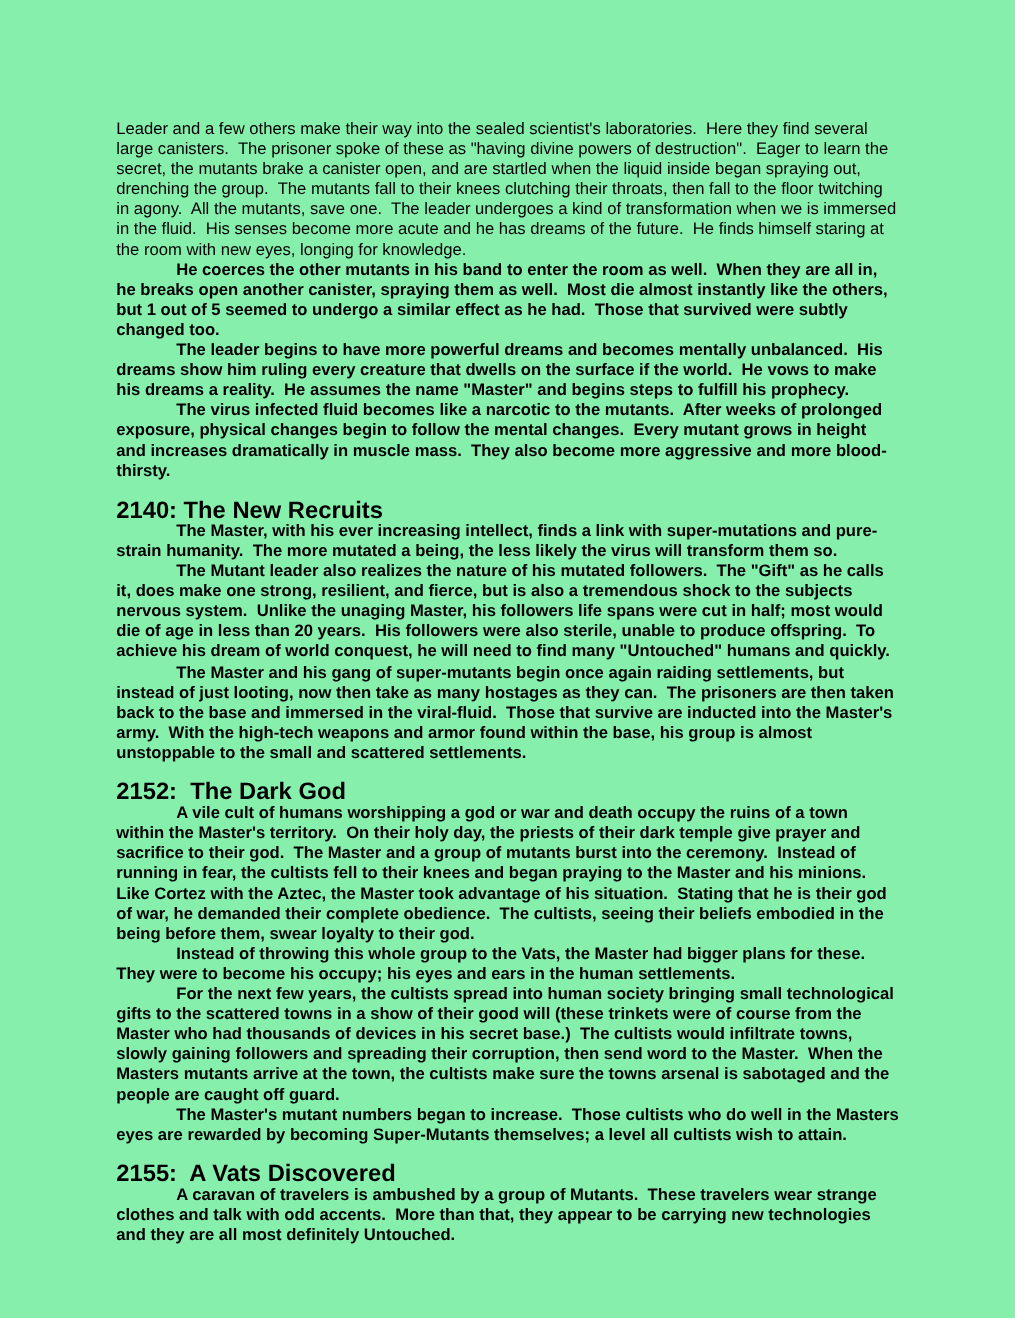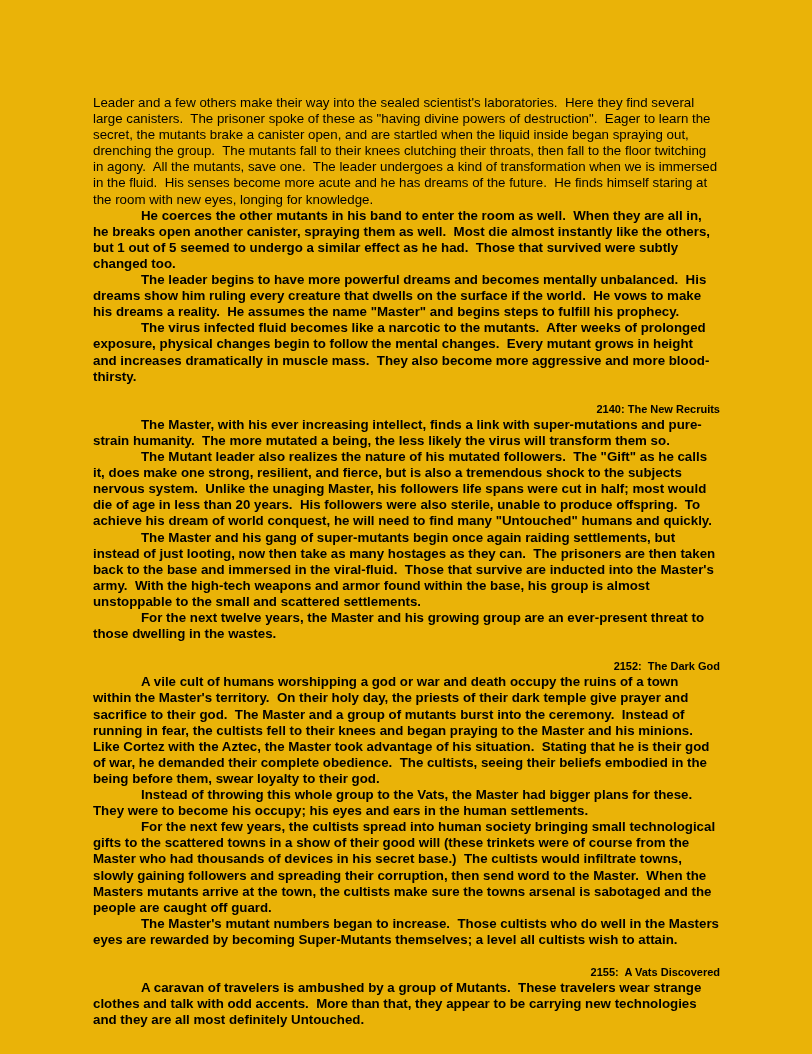--- a/index.html
+++ b/index.html
@@ -9,63 +9,61 @@
   }
   body {
     width: 812px;
     height: 1054px;
     overflow: hidden;
   }
   .page {
     box-sizing: border-box;
     width: 812px;
     height: 1054px;
-    background: #eab308;
+    background: #86efac;
     padding: 95px 92px 0 93px;
   }
   .content {
     font-family: "Liberation Sans", "DejaVu Sans", sans-serif;
     font-size: 13.3px;
     line-height: 16.1px;
     color: #000000;
     text-align: left;
   }
   .content p.para {
     margin: 0;
     white-space: pre-wrap;
   }
   .content p.para.indent {
     text-indent: 48px;
     font-weight: bold;
   }
   .content h2.heading {
     font-family: inherit;
-    font-size: 11px;
+    font-size: 19px;
     line-height: 16.1px;
     font-weight: bold;
     color: #000000;
     margin: 16.1px 0 0 0;
     white-space: pre-wrap;
-    text-align: right;
   }
 </style>
 </head>
 <body>
 
 <div class="page">
   <div class="content" id="doc-root">
       <p class="para">Leader and a few others make their way into the sealed scientist's laboratories.  Here they find several large canisters.  The prisoner spoke of these as "having divine powers of destruction".  Eager to learn the secret, the mutants brake a canister open, and are startled when the liquid inside began spraying out, drenching the group.  The mutants fall to their knees clutching their throats, then fall to the floor twitching in agony.  All the mutants, save one.  The leader undergoes a kind of transformation when we is immersed in the fluid.  His senses become more acute and he has dreams of the future.  He finds himself staring at the room with new eyes, longing for knowledge.</p>
       <p class="para indent">He coerces the other mutants in his band to enter the room as well.  When they are all in, he breaks open another canister, spraying them as well.  Most die almost instantly like the others, but 1 out of 5 seemed to undergo a similar effect as he had.  Those that survived were subtly changed too.</p>
       <p class="para indent">The leader begins to have more powerful dreams and becomes mentally unbalanced.  His dreams show him ruling every creature that dwells on the surface if the world.  He vows to make his dreams a reality.  He assumes the name "Master" and begins steps to fulfill his prophecy.</p>
       <p class="para indent">The virus infected fluid becomes like a narcotic to the mutants.  After weeks of prolonged exposure, physical changes begin to follow the mental changes.  Every mutant grows in height and increases dramatically in muscle mass.  They also become more aggressive and more blood-thirsty.</p>
       <h2 class="heading">2140: The New Recruits</h2>
       <p class="para indent">The Master, with his ever increasing intellect, finds a link with super-mutations and pure-strain humanity.  The more mutated a being, the less likely the virus will transform them so.</p>
       <p class="para indent">The Mutant leader also realizes the nature of his mutated followers.  The "Gift" as he calls it, does make one strong, resilient, and fierce, but is also a tremendous shock to the subjects nervous system.  Unlike the unaging Master, his followers life spans were cut in half; most would die of age in less than 20 years.  His followers were also sterile, unable to produce offspring.  To achieve his dream of world conquest, he will need to find many "Untouched" humans and quickly.</p>
       <p class="para indent">The Master and his gang of super-mutants begin once again raiding settlements, but instead of just looting, now then take as many hostages as they can.  The prisoners are then taken back to the base and immersed in the viral-fluid.  Those that survive are inducted into the Master's army.  With the high-tech weapons and armor found within the base, his group is almost unstoppable to the small and scattered settlements.</p>
-      <p class="para indent">For the next twelve years, the Master and his growing group are an ever-present threat to those dwelling in the wastes.</p>
       <h2 class="heading">2152:  The Dark God</h2>
       <p class="para indent">A vile cult of humans worshipping a god or war and death occupy the ruins of a town within the Master's territory.  On their holy day, the priests of their dark temple give prayer and sacrifice to their god.  The Master and a group of mutants burst into the ceremony.  Instead of running in fear, the cultists fell to their knees and began praying to the Master and his minions.  Like Cortez with the Aztec, the Master took advantage of his situation.  Stating that he is their god of war, he demanded their complete obedience.  The cultists, seeing their beliefs embodied in the being before them, swear loyalty to their god.</p>
       <p class="para indent">Instead of throwing this whole group to the Vats, the Master had bigger plans for these.  They were to become his occupy; his eyes and ears in the human settlements.</p>
       <p class="para indent">For the next few years, the cultists spread into human society bringing small technological gifts to the scattered towns in a show of their good will (these trinkets were of course from the Master who had thousands of devices in his secret base.)  The cultists would infiltrate towns, slowly gaining followers and spreading their corruption, then send word to the Master.  When the Masters mutants arrive at the town, the cultists make sure the towns arsenal is sabotaged and the people are caught off guard.</p>
       <p class="para indent">The Master's mutant numbers began to increase.  Those cultists who do well in the Masters eyes are rewarded by becoming Super-Mutants themselves; a level all cultists wish to attain.</p>
       <h2 class="heading">2155:  A Vats Discovered</h2>
       <p class="para indent">A caravan of travelers is ambushed by a group of Mutants.  These travelers wear strange clothes and talk with odd accents.  More than that, they appear to be carrying new technologies and they are all most definitely Untouched.</p>
     </div>
 </div>
 

